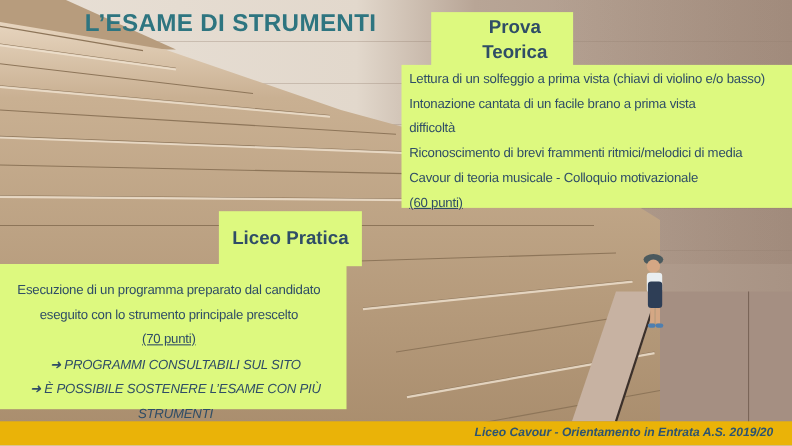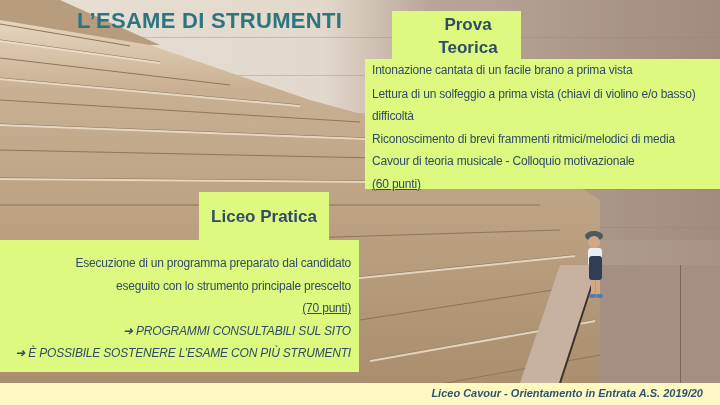--- a/index.html
+++ b/index.html
@@ -14,21 +14,21 @@
     .floor { position: absolute; left: 560px; top: 265px; width: 160px; height: 120px; background: #a58f82; }
     .floor-line { position: absolute; width: 2px; background: #3b302a; }
     .steps { position: absolute; left: 0; top: 0; width: 720px; height: 405px; }
     .child { position: absolute; left: 582px; top: 228px; width: 24px; height: 76px; }
     .green { background: #ddf97f; position: absolute; }
     .h-title { position: absolute; left: 77px; top: 8px; font-family: "Liberation Sans", sans-serif; font-weight: bold; font-size: 22px; color: #2e7580; letter-spacing: 0.3px; }
     .box-title { font-family: "Liberation Sans", sans-serif; font-weight: bold; color: #2f4d66; font-size: 17px; text-align: center; line-height: 23px; }
     .body-text { font-family: "Liberation Sans", sans-serif; color: #2f4d66; font-size: 12px; line-height: 22.5px; letter-spacing: -0.2px; }
     .underline { text-decoration: underline; }
     .italic { font-style: italic; margin-left: 12px; }
-    .footer { position: absolute; left: 0; top: 383px; width: 720px; height: 22px; background: #fef9c3; }
+    .footer { position: absolute; left: 0; top: 383px; width: 720px; height: 22px; background: #eab308; }
     .footer-text { position: absolute; right: 17px; top: 4px; font-family: "Liberation Sans", sans-serif; font-style: italic; font-weight: bold; font-size: 11px; color: #2e5470; }
   </style>
 </head>
 <body>
 
 <div class="bg">
   <div class="wall"></div>
   <div class="shadow-right"></div>
   <div class="floor">
     <div class="floor-line" style="left:0; top:0; height:120px; transform: skewX(-18deg);"></div>
@@ -84,32 +84,32 @@
   </svg>
 </div>
 
 <div class="h-title">L’ESAME DI STRUMENTI</div>
 
 <div class="green" style="left:392px; top:11px; width:129px; height:51px;">
   <div class="box-title" style="margin-top:2px;margin-left:23px;">Prova Teorica</div>
   <div class="box-title">e colloquio</div>
 </div>
 <div class="green" style="left:365px; top:59px; width:355px; height:130px; padding: 0 0 0 7px; box-sizing:border-box;">
+  <div class="body-text" style="margin-top:1px;">Lettura di un solfeggio a prima vista (chiavi di violino e/o basso)</div>
   <div class="body-text">Intonazione cantata di un facile brano a prima vista</div>
-  <div class="body-text" style="margin-top:1px;">Lettura di un solfeggio a prima vista (chiavi di violino e/o basso)</div>
   <div class="body-text">difficoltà</div>
   <div class="body-text">Riconoscimento di brevi frammenti ritmici/melodici di media</div>
   <div class="body-text">Cavour di teoria musicale - Colloquio motivazionale</div>
   <div class="body-text underline">(60 punti)</div>
 </div>
 
 <div class="green" style="left:199px; top:192px; width:130px; height:50px;">
   <div class="box-title" style="margin-top:13px;">Liceo Pratica</div>
 </div>
-<div class="green" style="left:0; top:240px; width:359px; height:132px; padding: 12px 8px 12px 0; box-sizing:border-box; text-align:right;">
+<div class="green" style="left:0; top:240px; width:315px; height:132px; padding: 12px 8px 12px 0; box-sizing:border-box; text-align:center;">
   <div class="body-text">Esecuzione di un programma preparato dal candidato</div>
   <div class="body-text">eseguito con lo strumento principale prescelto</div>
   <div class="body-text underline">(70 punti)</div>
   <div class="body-text italic">➜ PROGRAMMI CONSULTABILI SUL SITO</div>
   <div class="body-text italic">➜ È POSSIBILE SOSTENERE L’ESAME CON PIÙ STRUMENTI</div>
 </div>
 
 <div class="footer">
   <div class="footer-text">Liceo Cavour - Orientamento in Entrata A.S. 2019/20</div>
 </div>

